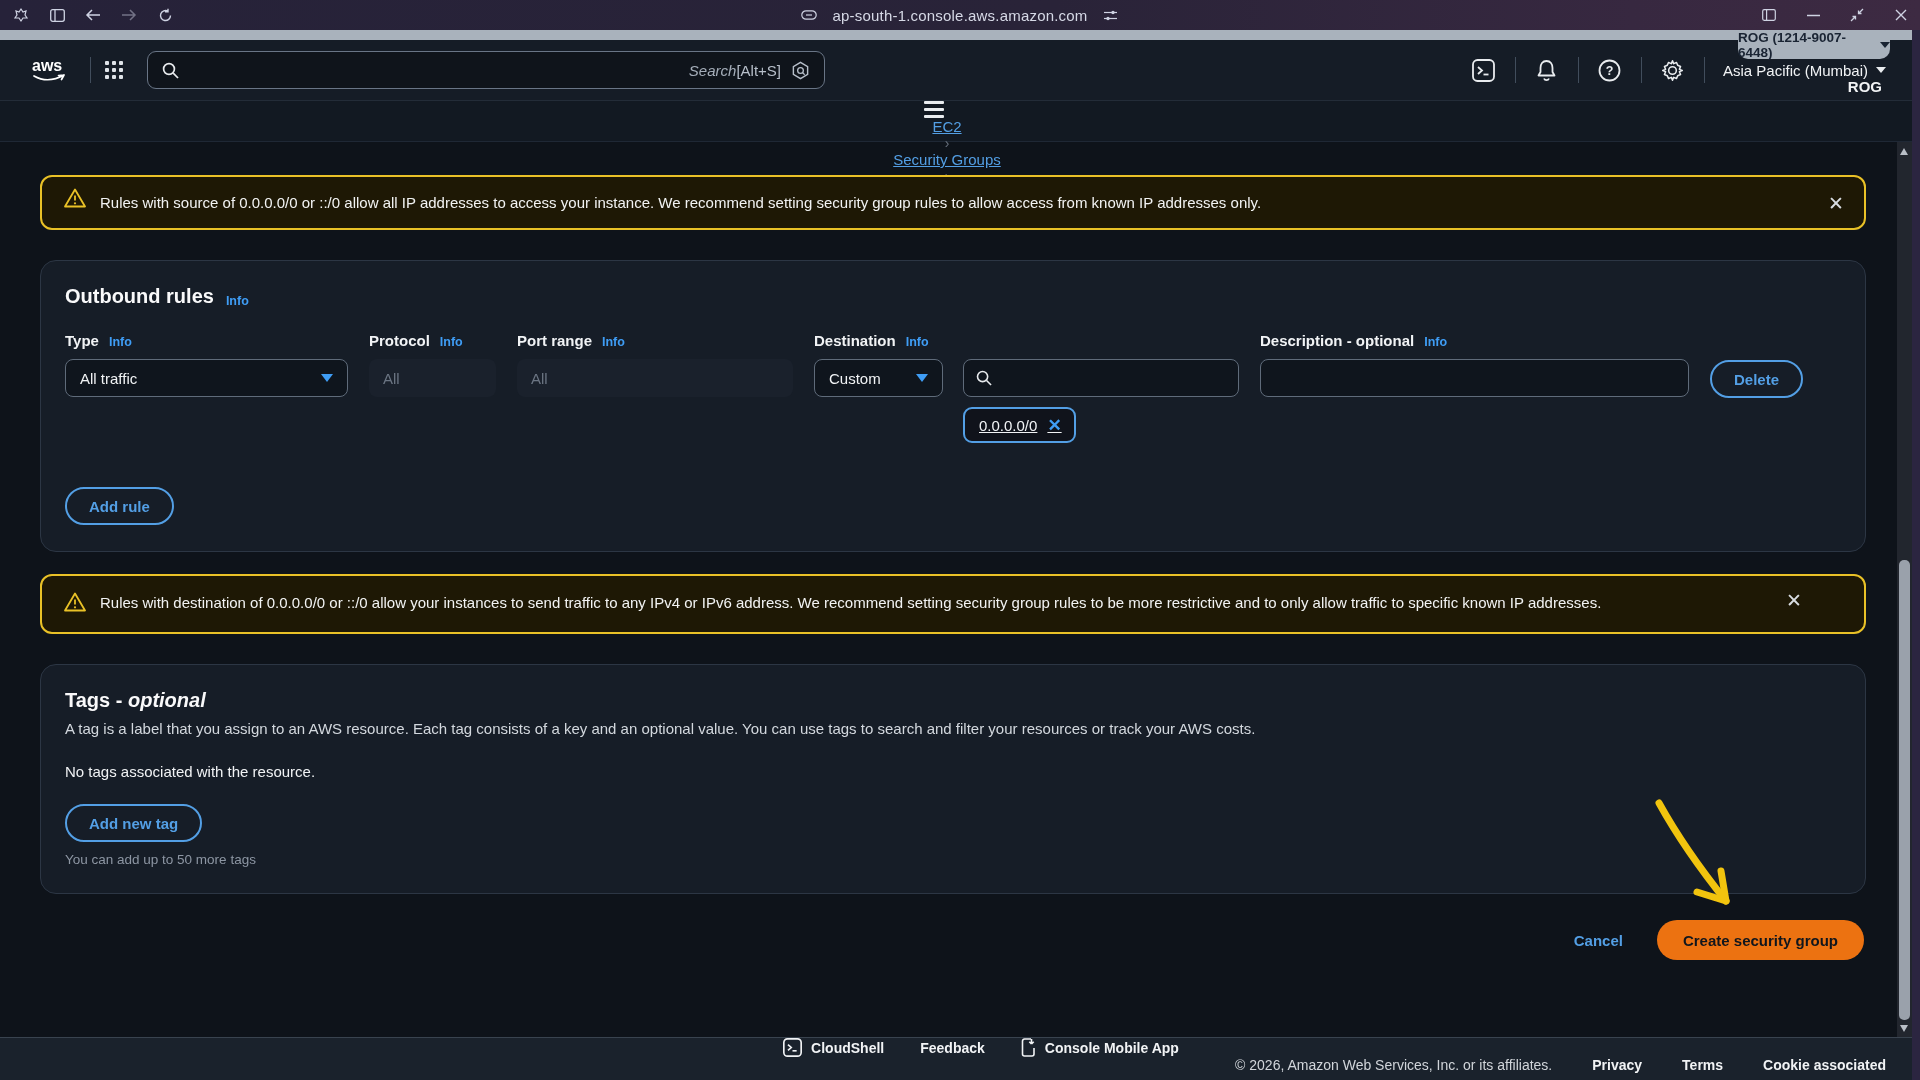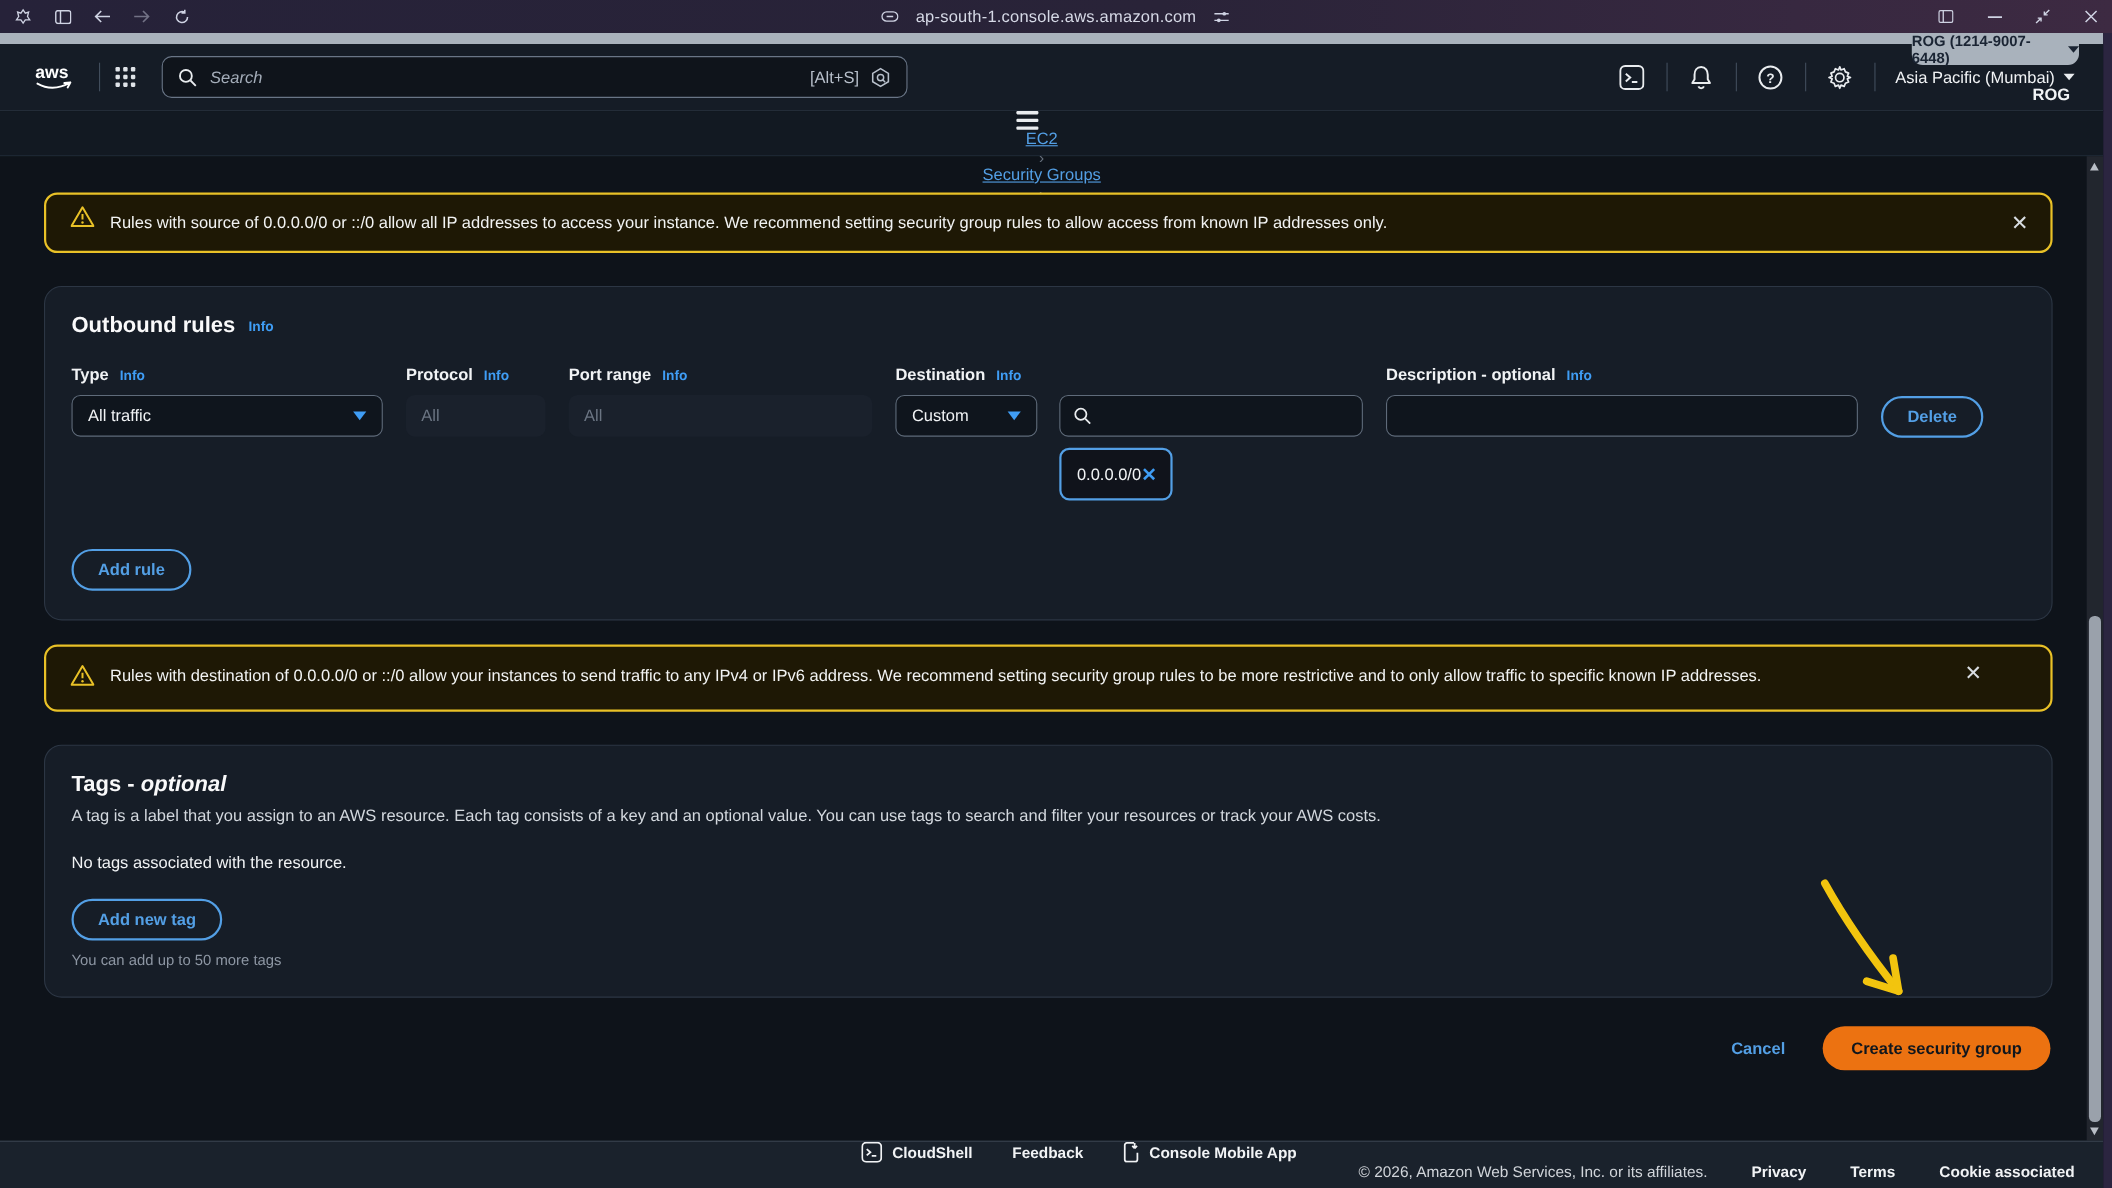--- a/index.html
+++ b/index.html
@@ -30,21 +30,21 @@
   .caret-dark { width:0; height:0; border-left:5px solid transparent; border-right:5px solid transparent; border-top:6px solid #1a2433; }
 
   
   .aws-header { position:absolute; top:10px; left:0; width:1912px; height:61px; background:#151c26;
     border-bottom:1px solid #232c38; display:flex; align-items:center; color:#e9ecef; }
   .aws-logo { margin-left:24px; width:52px; display:flex; align-items:center; justify-content:center; cursor:pointer; }
   .hdr-div { width:1px; height:26px; background:#414d5c; margin:0 14px; }
   .grid-icon { display:grid; grid-template-columns:repeat(3,4px); grid-gap:3px; cursor:pointer; margin-right:8px;}
   .grid-icon i { width:4px; height:4px; background:#dfe3e8; border-radius:1px; }
   .search-box { margin-left:16px; width:678px; height:38px; background:#0f141b; border:1px solid #697586;
-    border-radius:9px; display:flex; align-items:center; padding:0 14px; cursor:text; }
+    border-radius:9px; display:flex; align-items:center; padding:0 14px; cursor:text;text-align:right; }
   .search-box .ph { font-style:italic; color:#a4adb9; font-size:15px; margin-left:12px; flex:1; }
   .search-kbd { color:#b7bfca; font-size:15px; margin-right:10px; }
   .hdr-right { margin-left:auto; display:flex; align-items:center; }
   .hdr-icon { width:26px; height:26px; display:flex; align-items:center; justify-content:center; cursor:pointer; }
   .hdr-sep { width:1px; height:26px; background:#414d5c; margin:0 18px; }
   .region { display:flex; align-items:center; gap:8px; font-size:15px; color:#f1f3f5; cursor:pointer; margin-right:26px;}
   .caret-light { width:0; height:0; border-left:5px solid transparent; border-right:5px solid transparent; border-top:6px solid #e9ecef; }
   .account-name { position:absolute; right:30px; top:38px; font-size:15px; font-weight:bold; color:#f1f3f5; }
 
   
@@ -64,41 +64,41 @@
   .banner { border:2px solid #e9c127; border-radius:12px; background:#1e1805; display:flex; align-items:flex-start;
     padding:14px 20px 14px 22px; color:#f2f3f3; font-size:15px; line-height:23px; }
   .banner .w-icon { flex:0 0 auto; margin:2px 14px 0 0; }
   .banner .b-text { flex:1; padding-top:1px; }
   .banner .close { flex:0 0 auto; color:#d9dde2; font-size:19px; cursor:pointer; margin-left:26px; line-height:21px; }
   .banner.one { height:55px; align-items:flex-end; }
   .banner.one .b-text { padding-top:0; }
   .banner.two { margin-top:22px; }
 
   .card { margin-top:30px; background:#161d27; border:1px solid #2c3644; border-radius:16px; padding:24px 24px 26px; }
-  .card-title { font-size:20px; font-weight:bold; color:#f9f9fa; display:flex; align-items:center; gap:12px; }
+  .card-title { font-size:20px; font-weight:bold; color:#f9f9fa; display:flex; align-items:flex-end; gap:12px; }
   .info-link { color:#3f9df5; font-size:12.5px; font-weight:bold; cursor:pointer; }
   .col-label { font-size:15px; font-weight:bold; color:#f1f3f5; display:flex; gap:10px; align-items:baseline; }
 
   .rule-grid { display:flex; gap:21px; margin-top:24px; }
   .rg-col .ctrl { margin-top:10px; }
   .c-type { width:283px; } .c-proto { width:127px; } .c-port { width:276px; }
   .c-dest { width:425px; } .c-desc { width:429px; } .c-act { flex:0 0 auto; }
 
   .select { height:38px; background:#0f151d; border:1.5px solid #5f6b7a; border-radius:8px;
     display:flex; align-items:center; padding:0 14px; color:#f1f3f5; font-size:15px; cursor:pointer; }
   .select .caret-blue { margin-left:auto; width:0; height:0; border-left:6px solid transparent; border-right:6px solid transparent; border-top:8px solid #3f9df5; }
   .input-dis { height:38px; background:#1a212c; border-radius:8px; display:flex; align-items:center;
     padding:0 14px; color:#6b7583; font-size:15px; }
   .input { height:38px; background:#0f151d; border:1.5px solid #5f6b7a; border-radius:8px;
     display:flex; align-items:center; padding:0 12px; color:#f1f3f5; font-size:15px; cursor:text; }
   .dest-row { display:flex; gap:20px; margin-top:10px; }
   .dest-select { width:129px; } .dest-search { flex:1; }
   .chip-row { margin-top:10px; margin-left:149px; }
-  .chip { display:inline-flex; align-items:center; height:48px; padding:0 12px 0 14px;
-    border:2px solid #539fe5; border-radius:9px; background:#10131b; color:#f1f3f5; font-size:15px; }
+  .chip { display:inline-flex; align-items:center; gap:10px; height:36px; padding:0 12px 0 14px;
+    border:2px solid #539fe5; border-radius:9px; background:#10131b; color:#f1f3f5; font-size:15px;text-decoration:underline; }
   .chip .x { color:#3f9df5; font-size:17px; font-weight:bold; cursor:pointer; }
 
   .btn-sec { display:inline-flex; align-items:center; justify-content:center; height:38px; padding:0 22px;
     border:2px solid #539fe5; border-radius:20px; color:#539fe5; font-size:15px; font-weight:bold;
     background:transparent; cursor:pointer; }
   .add-rule { margin-top:44px; }
   .lbl-spacer { height:18px; }
 
   .tags-title i { font-style:italic; }
   .tags-desc { margin-top:8px; color:#d3d8de; font-size:15px; }

